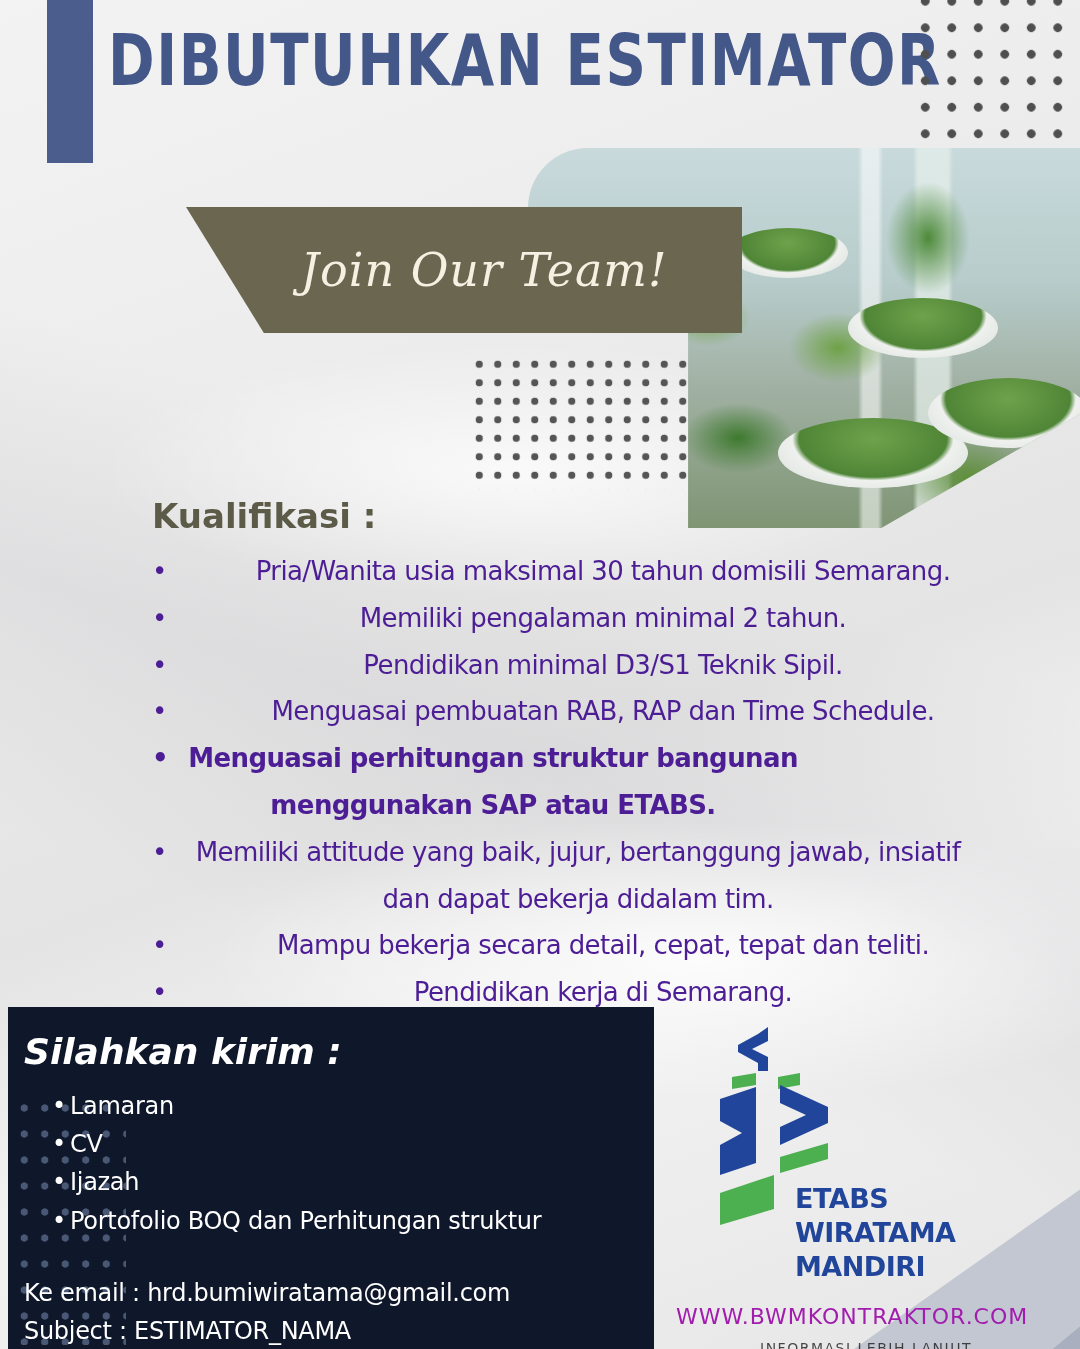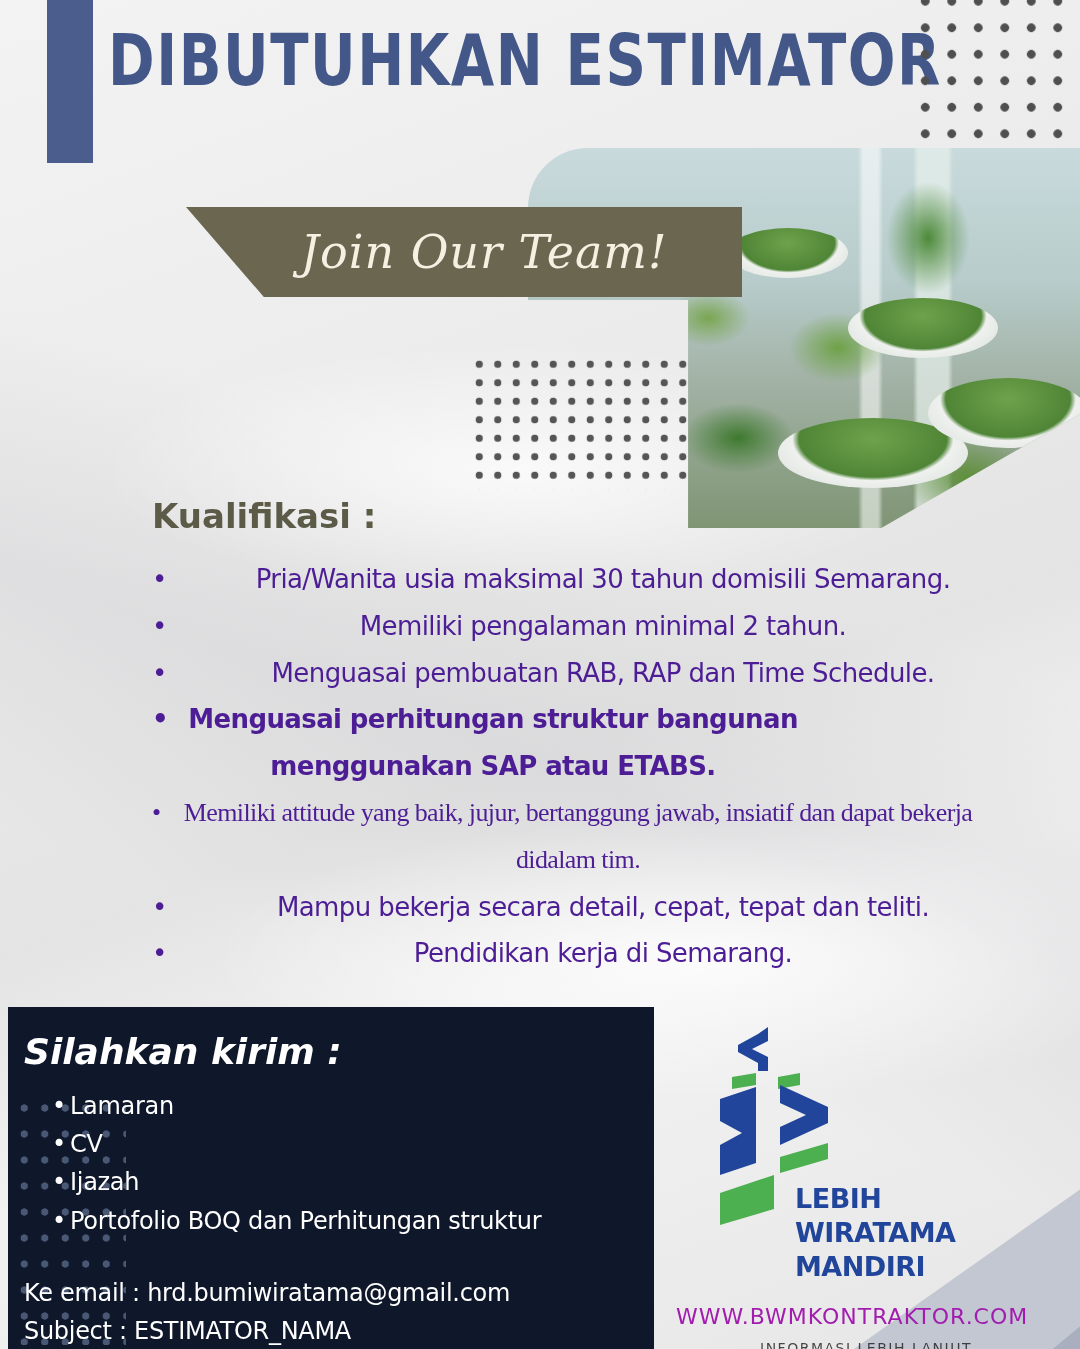--- a/index.html
+++ b/index.html
@@ -50,35 +50,35 @@
       radial-gradient(ellipse 60px 40px at 180px 170px, #7aa651, transparent 70%),
       linear-gradient(90deg, transparent 0, transparent 330px, rgba(255,255,255,0.55) 335px, rgba(255,255,255,0.55) 350px, transparent 355px),
       linear-gradient(90deg, transparent 0, transparent 385px, rgba(230,240,235,0.7) 390px, rgba(230,240,235,0.7) 420px, transparent 425px),
       linear-gradient(180deg, #c9dadc 0%, #b7cccb 35%, #a3b3a7 60%, #7f9574 100%);
   }
   .photo .pod {
     position: absolute; border-radius: 50%;
     background: radial-gradient(ellipse at 50% 30%, #6fa24b 0%, #4f8536 55%, #eef1ee 60%, #d9dedb 100%);
   }
   .banner {
-    position: absolute; left: 186px; top: 207px; width: 556px; height: 90px;
+    position: absolute; left: 186px; top: 207px; width: 556px; height: 126px;
     background: #6a6650;
     clip-path: polygon(0 0, 100% 0, 100% 100%, 14% 100%);
     display: flex; align-items: center; justify-content: center;
   }
   .banner-text {
     font-family: "DejaVu Serif", serif; font-style: italic;
     font-size: 46px; color: #f4f0e2; margin-left: 40px; letter-spacing: 1px;
   }
   .qual {
     position: absolute; left: 152px; top: 496px; width: 880px; color: #5b5a4a;
   }
   .qual-title {
     font-family: "DejaVu Sans", sans-serif; font-weight: bold; font-size: 34px;
-    color: #5c5b48; margin-bottom: 20px;
+    color: #5c5b48; margin-bottom: 12px;
   }
   .qual-list { list-style: none; }
   .qual-list li {
     position: relative; padding-left: 22px;
     font-size: 26px; line-height: 46.8px; color: #4c1d95;
     font-family: "DejaVu Sans", sans-serif;
     letter-spacing: -0.6px;
     text-align: center;
   }
   .qual-list li::before {
@@ -161,23 +161,24 @@
 
 <div class="banner">
   <span class="banner-text">Join Our Team!</span>
 </div>
 
 <section class="qual">
   <h2 class="qual-title">Kualifikasi :</h2>
   <ul class="qual-list">
     <li>Pria/Wanita usia maksimal 30 tahun domisili Semarang.</li>
     <li>Memiliki pengalaman minimal 2 tahun.</li>
+    <li>Pendidikan minimal D3/S1 Teknik Sipil.</li>
     <li>Menguasai pembuatan RAB, RAP dan Time Schedule.</li>
     <li style="width:660px;font-weight:bold;">Menguasai perhitungan struktur bangunan menggunakan SAP atau ETABS.</li>
-    <li style="width:830px;font-family:Liberation Serif, serif;">Memiliki attitude yang baik, jujur, bertanggung jawab, insiatif dan dapat bekerja didalam tim.</li>
+    <li style="width:830px;">Memiliki attitude yang baik, jujur, bertanggung jawab, insiatif dan dapat bekerja didalam tim.</li>
     <li>Mampu bekerja secara detail, cepat, tepat dan teliti.</li>
     <li>Pendidikan kerja di Semarang.</li>
   </ul>
 </section>
 
 <div class="stripe stripe-a"></div>
 <div class="stripe stripe-b"></div>
 <div class="stripe stripe-c"></div>
 
 <section class="send-box">
@@ -203,19 +204,19 @@
   <path d="M2 74 L38 62 L38 138 L2 150 L2 120 L24 108 L2 96 Z" fill="#21459a"></path>
 
   <path d="M62 66 L62 84 L88 96 L62 108 L62 126 L110 104 L110 88 Z" fill="#21459a" transform="translate(0,-6)"></path>
 
   <polygon points="62,132 110,118 110,134 62,148" fill="#4caf50"></polygon>
 
   <polygon points="2,168 56,150 56,184 2,200" fill="#4caf50"></polygon>
 </svg>
 
 <div class="logo-text">
-  <div>LEBIH</div>
+  <div>ETABS</div>
   <div>WIRATAMA</div>
   <div>MANDIRI</div>
 </div>
 
 <div class="website">WWW.BWMKONTRAKTOR.COM</div>
 <div class="cut-line">INFORMASI LEBIH LANJUT</div>
 
 </body></html>

